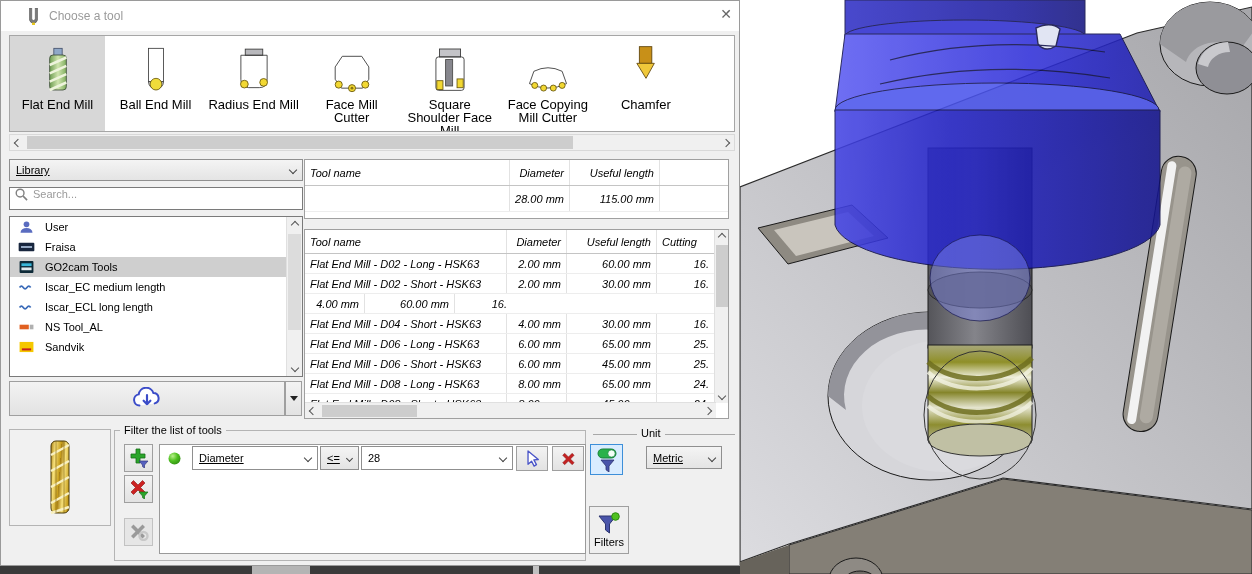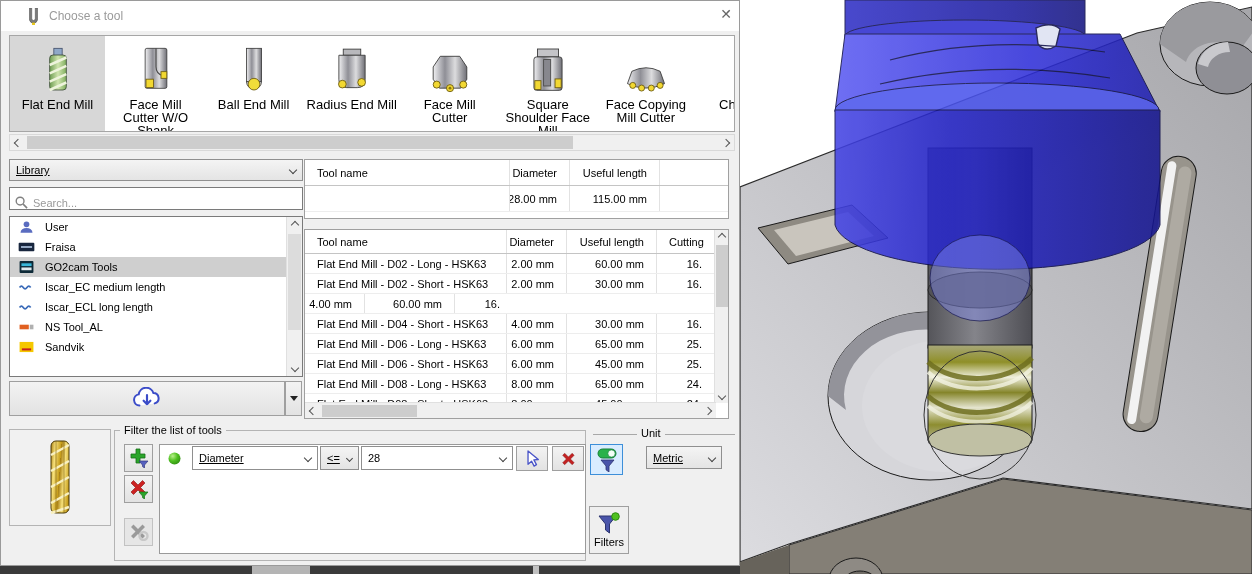--- a/index.html
+++ b/index.html
@@ -27,36 +27,36 @@
   .chev { width:6px; height:6px; border-right:1.5px solid #555; border-bottom:1.5px solid #555; }
   .chev.l { transform:rotate(135deg); } .chev.r { transform:rotate(-45deg); }
   .chev.u { transform:rotate(-135deg); } .chev.d { transform:rotate(45deg); }
   .sb-thumb { position:absolute; background:#cdcdcd; }
 
   
   .combo { background:linear-gradient(#f4f4f4,#e4e4e4); border:1px solid #8f8f8f; display:flex; align-items:center; padding:0 6px; }
   .combo .cv { flex:1; overflow:hidden; white-space:nowrap;text-decoration:underline; }
   .combo .chev { border-color:#444; }
 
-  .search-box { background:#fff; border:1px solid #7a7a7a; display:flex; align-items:flex-end; padding:0 5px; }
+  .search-box { background:#fff; border:1px solid #7a7a7a; display:flex; align-items:flex-start; padding:0 5px; }
   .search-box input { border:none; outline:none; flex:1; font-family:"Liberation Sans",sans-serif; font-size:11px; color:#333; margin-left:5px; background:transparent; }
   .search-box input::placeholder { color:#9a9a9a; }
 
   
   .liblist { background:#fff; border:1px solid #7a7a7a; overflow:hidden; }
   .librow { position:relative; height:20px; display:flex; align-items:center; padding-left:8px; }
   .librow.sel { background:#cfcfcf; }
   .librow .lbl { margin-left:10px; }
   .logo { width:17px; height:12px; display:inline-block; flex:0 0 17px; }
 
   
   .tbl { background:#fff; border:1px solid #a0a0a0; overflow:hidden; }
   .trow { display:flex; align-items:center; border-bottom:1px solid #ededed; }
   .thead { border-bottom:1px solid #c4c4c4; }
-  .tc { height:100%; display:flex; align-items:center; padding:0 12px; border-right:1px solid #e2e2e2; overflow:hidden; white-space:nowrap; }
+  .tc { height:100%; display:flex; align-items:center; padding:0 5px; border-right:1px solid #e2e2e2; overflow:hidden; white-space:nowrap;font-style:italic; }
   .tc.r { justify-content:flex-end; }
   .tc.noline { border-right:none; }
 
   
   .btn { background:linear-gradient(#f3f3f3,#e2e2e2); border:1px solid #9f9f9f; display:flex; align-items:center; justify-content:center; }
   .fieldset { border:1px solid #b4b4b4; background:transparent; }
   .legend { position:absolute; top:-7px; background:#f0f0f0; padding:0 4px;text-align:center; }
 
   .tglbtn { background:#d9ecff; border:1px solid #3d8fd9; display:flex; flex-direction:column; align-items:center; justify-content:center; }
 
@@ -93,39 +93,20 @@
                 </linearGradient>
               </defs>
             <rect x="19" y="2" width="10" height="9" fill="#8fa8c8" stroke="#44506a"></rect>
             <rect x="14" y="10" width="20" height="42" rx="4" fill="url(#gfem)" stroke="#3c4c38"></rect>
             <path d="M14,22 L34,13 M14,32 L34,23 M14,42 L34,33 M14,52 L34,43" stroke="#eef4dc" stroke-width="3"></path>
           </svg>
         </div>
         <div class="strip-label">Flat End Mill</div>
       </div>
 
-      <div class="strip-item">
-        <div class="strip-icon">
-          <svg width="40" height="52" viewBox="0 0 48 56">
-            <defs>
-                <linearGradient id="gst" x1="0" x2="1">
-                  <stop offset="0" stop-color="#f0f0f2"></stop>
-                  <stop offset=".35" stop-color="#8f8f96"></stop>
-                  <stop offset=".65" stop-color="#dcdcde"></stop>
-                  <stop offset="1" stop-color="#6f6f76"></stop>
-                </linearGradient>
-              </defs>
-            <rect x="11" y="2" width="26" height="48" rx="2" fill="url(#gst)" stroke="#3a3a3a"></rect>
-            <path d="M24,2 v22 q0,9 9,11" stroke="#4a4a4a" stroke-width="1.4" fill="none"></path>
-            <rect x="12" y="39" width="9" height="10" fill="#f2d832" stroke="#6b5a10"></rect>
-            <rect x="30" y="30" width="7" height="8" fill="#f2d832" stroke="#6b5a10"></rect>
-          </svg>
-        </div>
-        <div class="strip-label">Face Mill Cutter W/O Shank</div>
-      </div>
 
       <div class="strip-item">
         <div class="strip-icon">
           <svg width="40" height="52" viewBox="0 0 48 56">
             <rect x="15" y="2" width="18" height="40" fill="url(#gst)" stroke="#3a3a3a"></rect>
             <path d="M15,42 a9,9 0 0 0 18,0 Z" fill="#d9d9dc" stroke="#3a3a3a"></path>
             <circle cx="24" cy="45" r="7" fill="#f0dc3a" stroke="#6b5a10"></circle>
           </svg>
         </div>
         <div class="strip-label">Ball End Mill</div>

